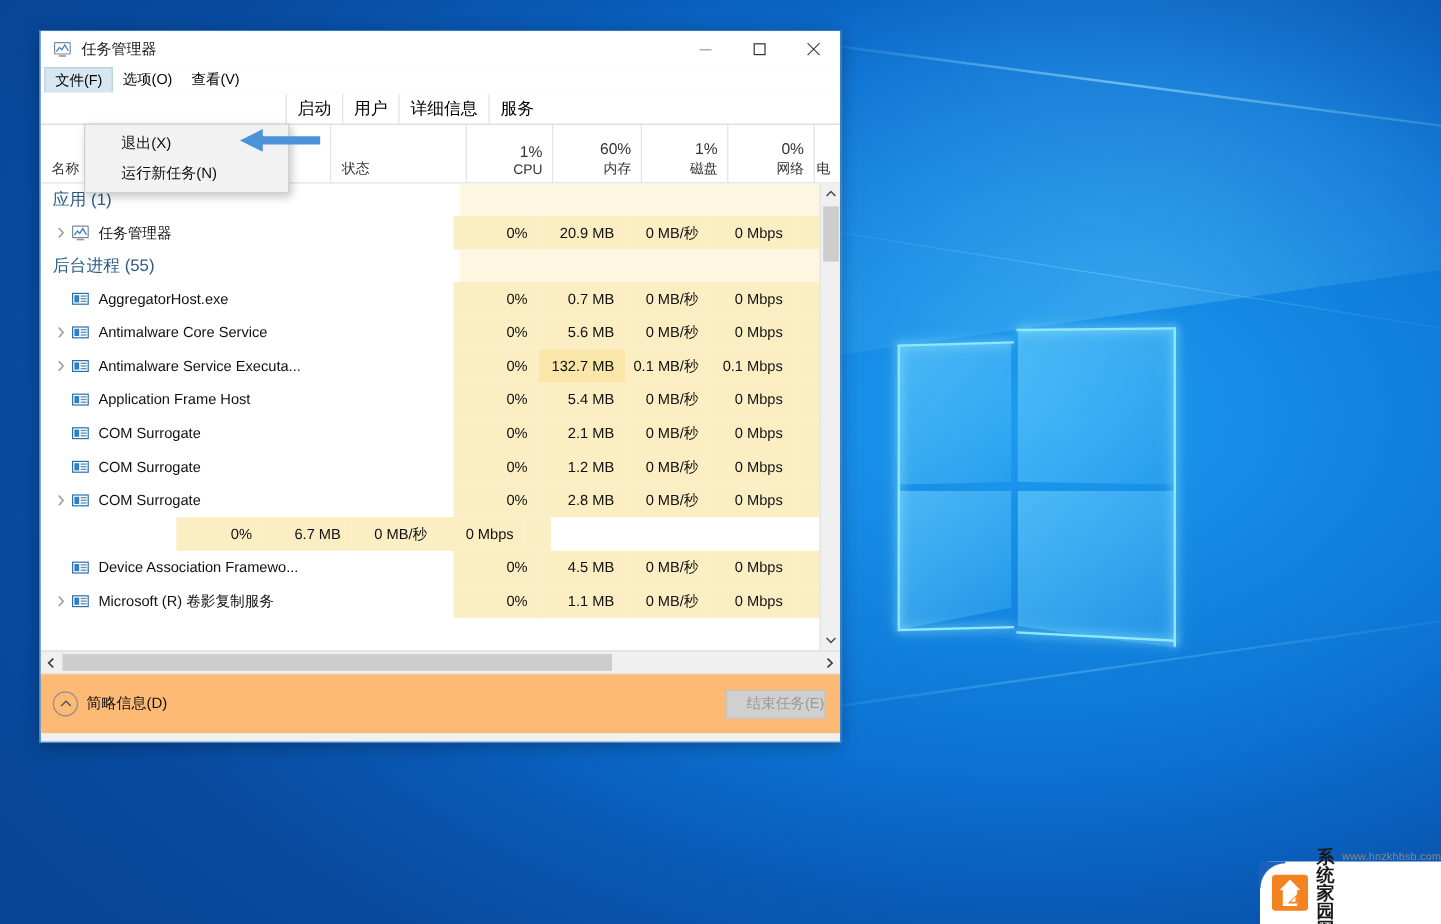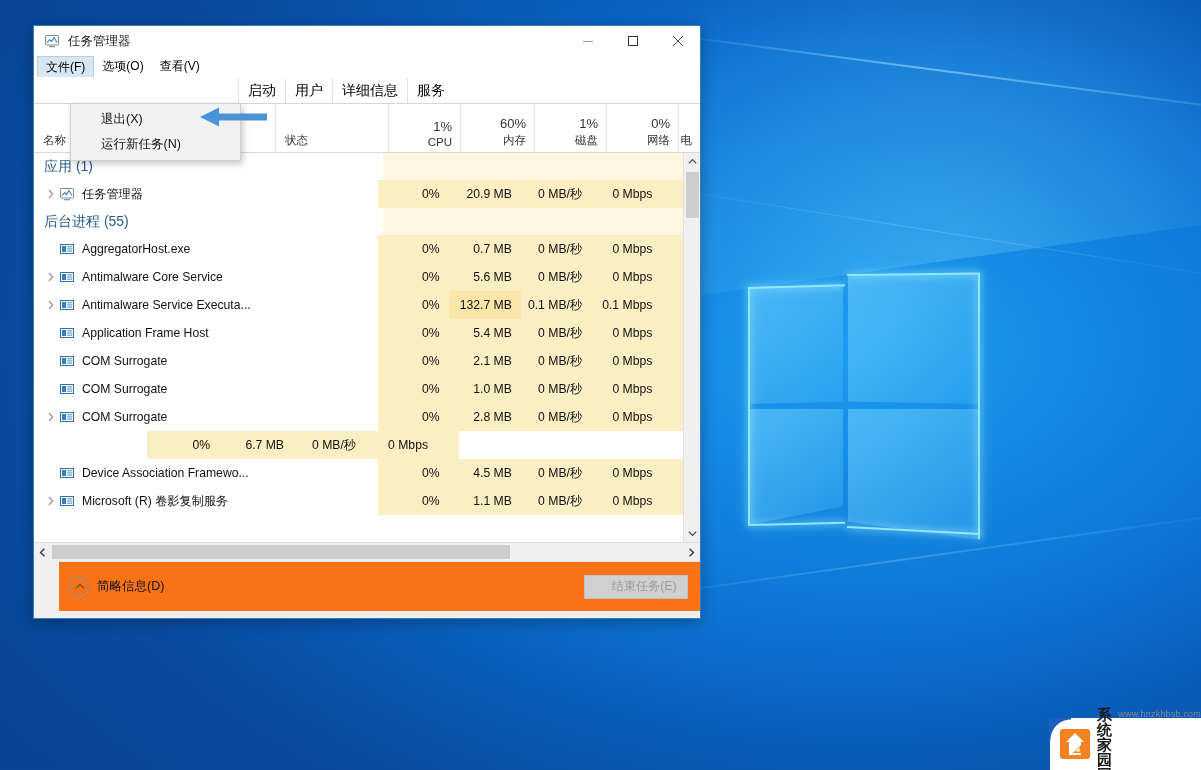--- a/index.html
+++ b/index.html
@@ -433,47 +433,46 @@
     left: 18px;
     top: 2px;
     width: 458px;
     height: 14px;
     background: #cdcdcd;
   }
 
   
   .footer {
     height: 49px;
-    background: #f97316;
+    background: #fdba74;
     display: flex;
     align-items: center;
     position: relative;
     border-top: 1px solid #e4e4e4;
-    margin-left: 25px;
   }
   .fewer-btn {
     display: flex;
     align-items: center;
     margin-left: 10px;
     gap: 7px;
     font-size: 12.5px;
     color: #111;
   }
   .fewer-circle {
     width: 19px; height: 19px;
     border: 1px solid #8c8c8c;
     border-radius: 50%;
     display: flex; align-items: center; justify-content: center;
     color: #555;
     flex: none;
   }
   .endtask-btn {
     position: absolute;
     right: 12px;
-    width: 104px;
+    width: 83px;
     height: 24px;
     background: #d0d0d0;
     border: 1px solid #c2c2c2;
     color: #9a9a9a;
     display: flex;
     align-items: center;
     justify-content: center;
     font-size: 12.2px;
     box-sizing: border-box;
     padding-left: 16px;
@@ -747,21 +746,21 @@
                 <rect x="1.5" y="3.5" width="13" height="9" fill="#ffffff" stroke="#2f6fa8" stroke-width="1"></rect>
                 <rect x="3" y="5" width="4" height="6" fill="#2f7fc4"></rect>
                 <rect x="8.2" y="5.2" width="5" height="1.1" fill="#5e8fb5"></rect>
                 <rect x="8.2" y="7.4" width="5" height="1.1" fill="#5e8fb5"></rect>
                 <rect x="8.2" y="9.6" width="5" height="1.1" fill="#5e8fb5"></rect>
               </svg></span>
             <span class="p-name">COM Surrogate</span>
           </div>
           <div class="cell" style="width:113px"></div>
           <div class="cell num heat1" style="width:72px">0%</div>
-          <div class="cell num heat1" style="width:74px">1.0 MB</div>
+          <div class="cell num heat1" style="width:74px">1.2 MB</div>
           <div class="cell num heat1" style="width:72px">0 MB/秒</div>
           <div class="cell num heat1" style="width:72px">0 Mbps</div>
           <div class="cell num heat1" style="width:22px"></div>
         </div>
         <div class="row">
           <div class="cell name" style="width:241px">
             <span class="chev">
               <svg width="6" height="10" viewBox="0 0 6 10">
                 <path d="M1,1 L4.6,5 L1,9" fill="none" stroke="#9a9a9a" stroke-width="1.3"></path>
               </svg>

